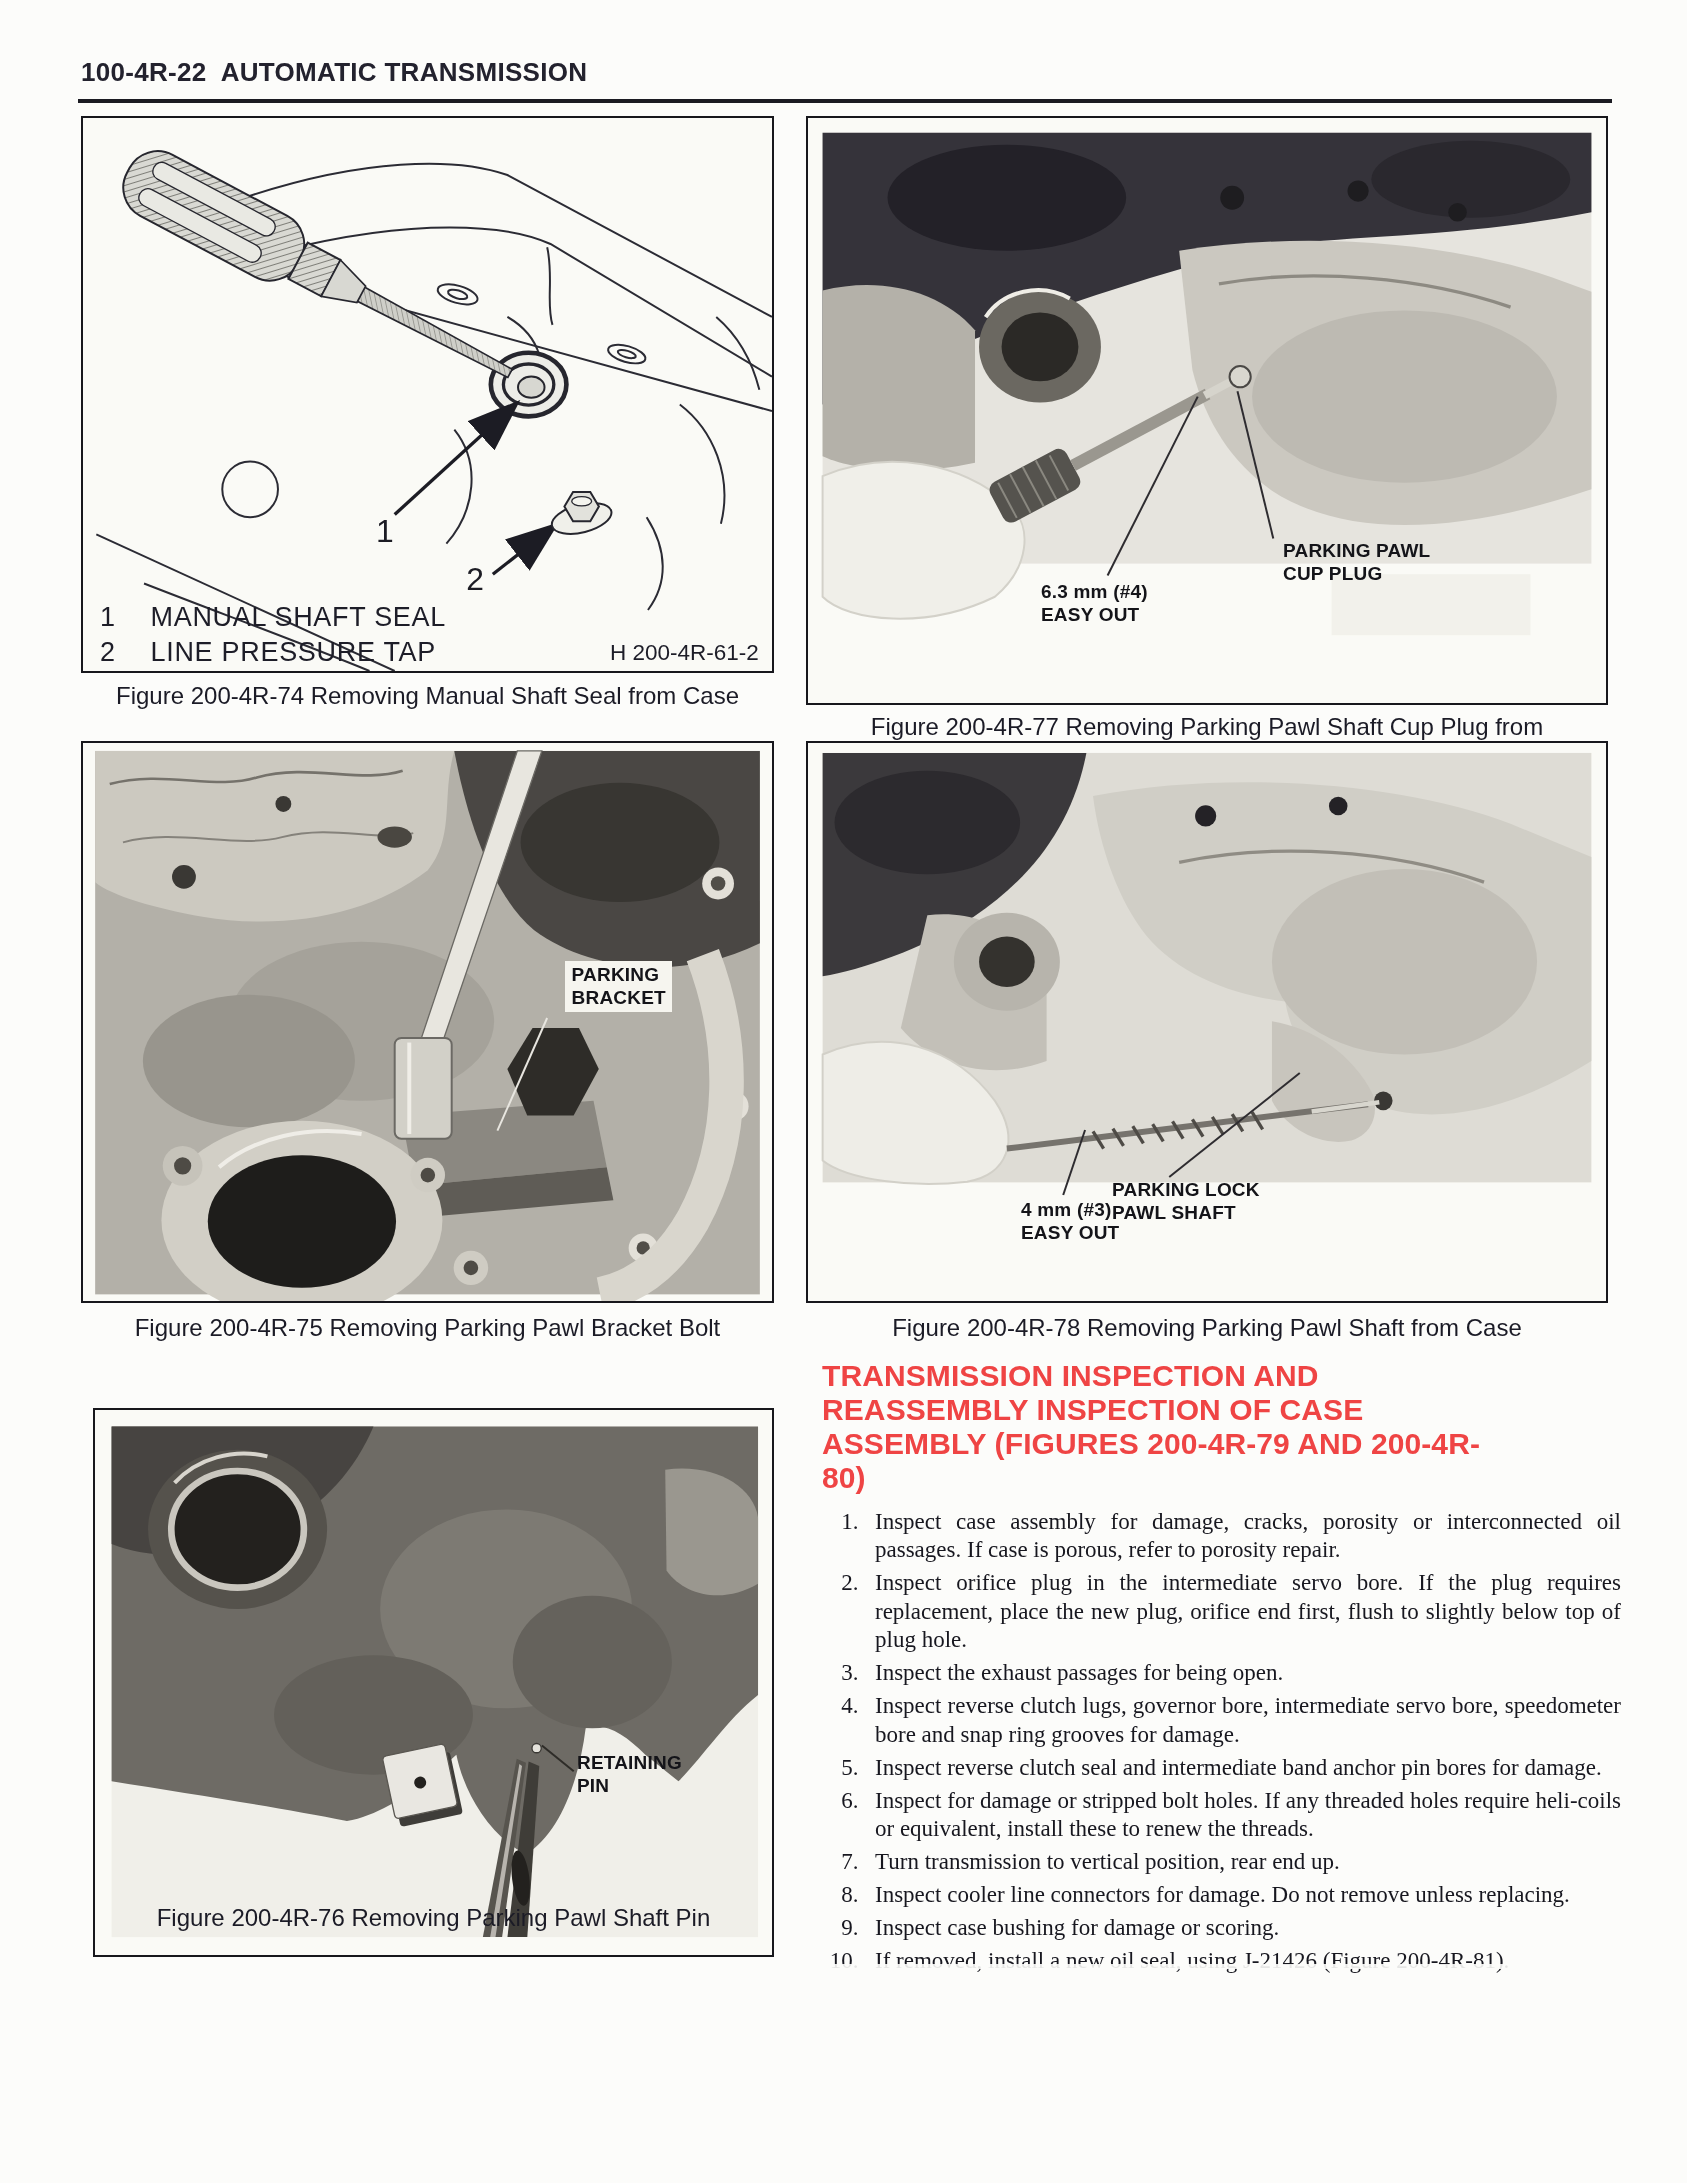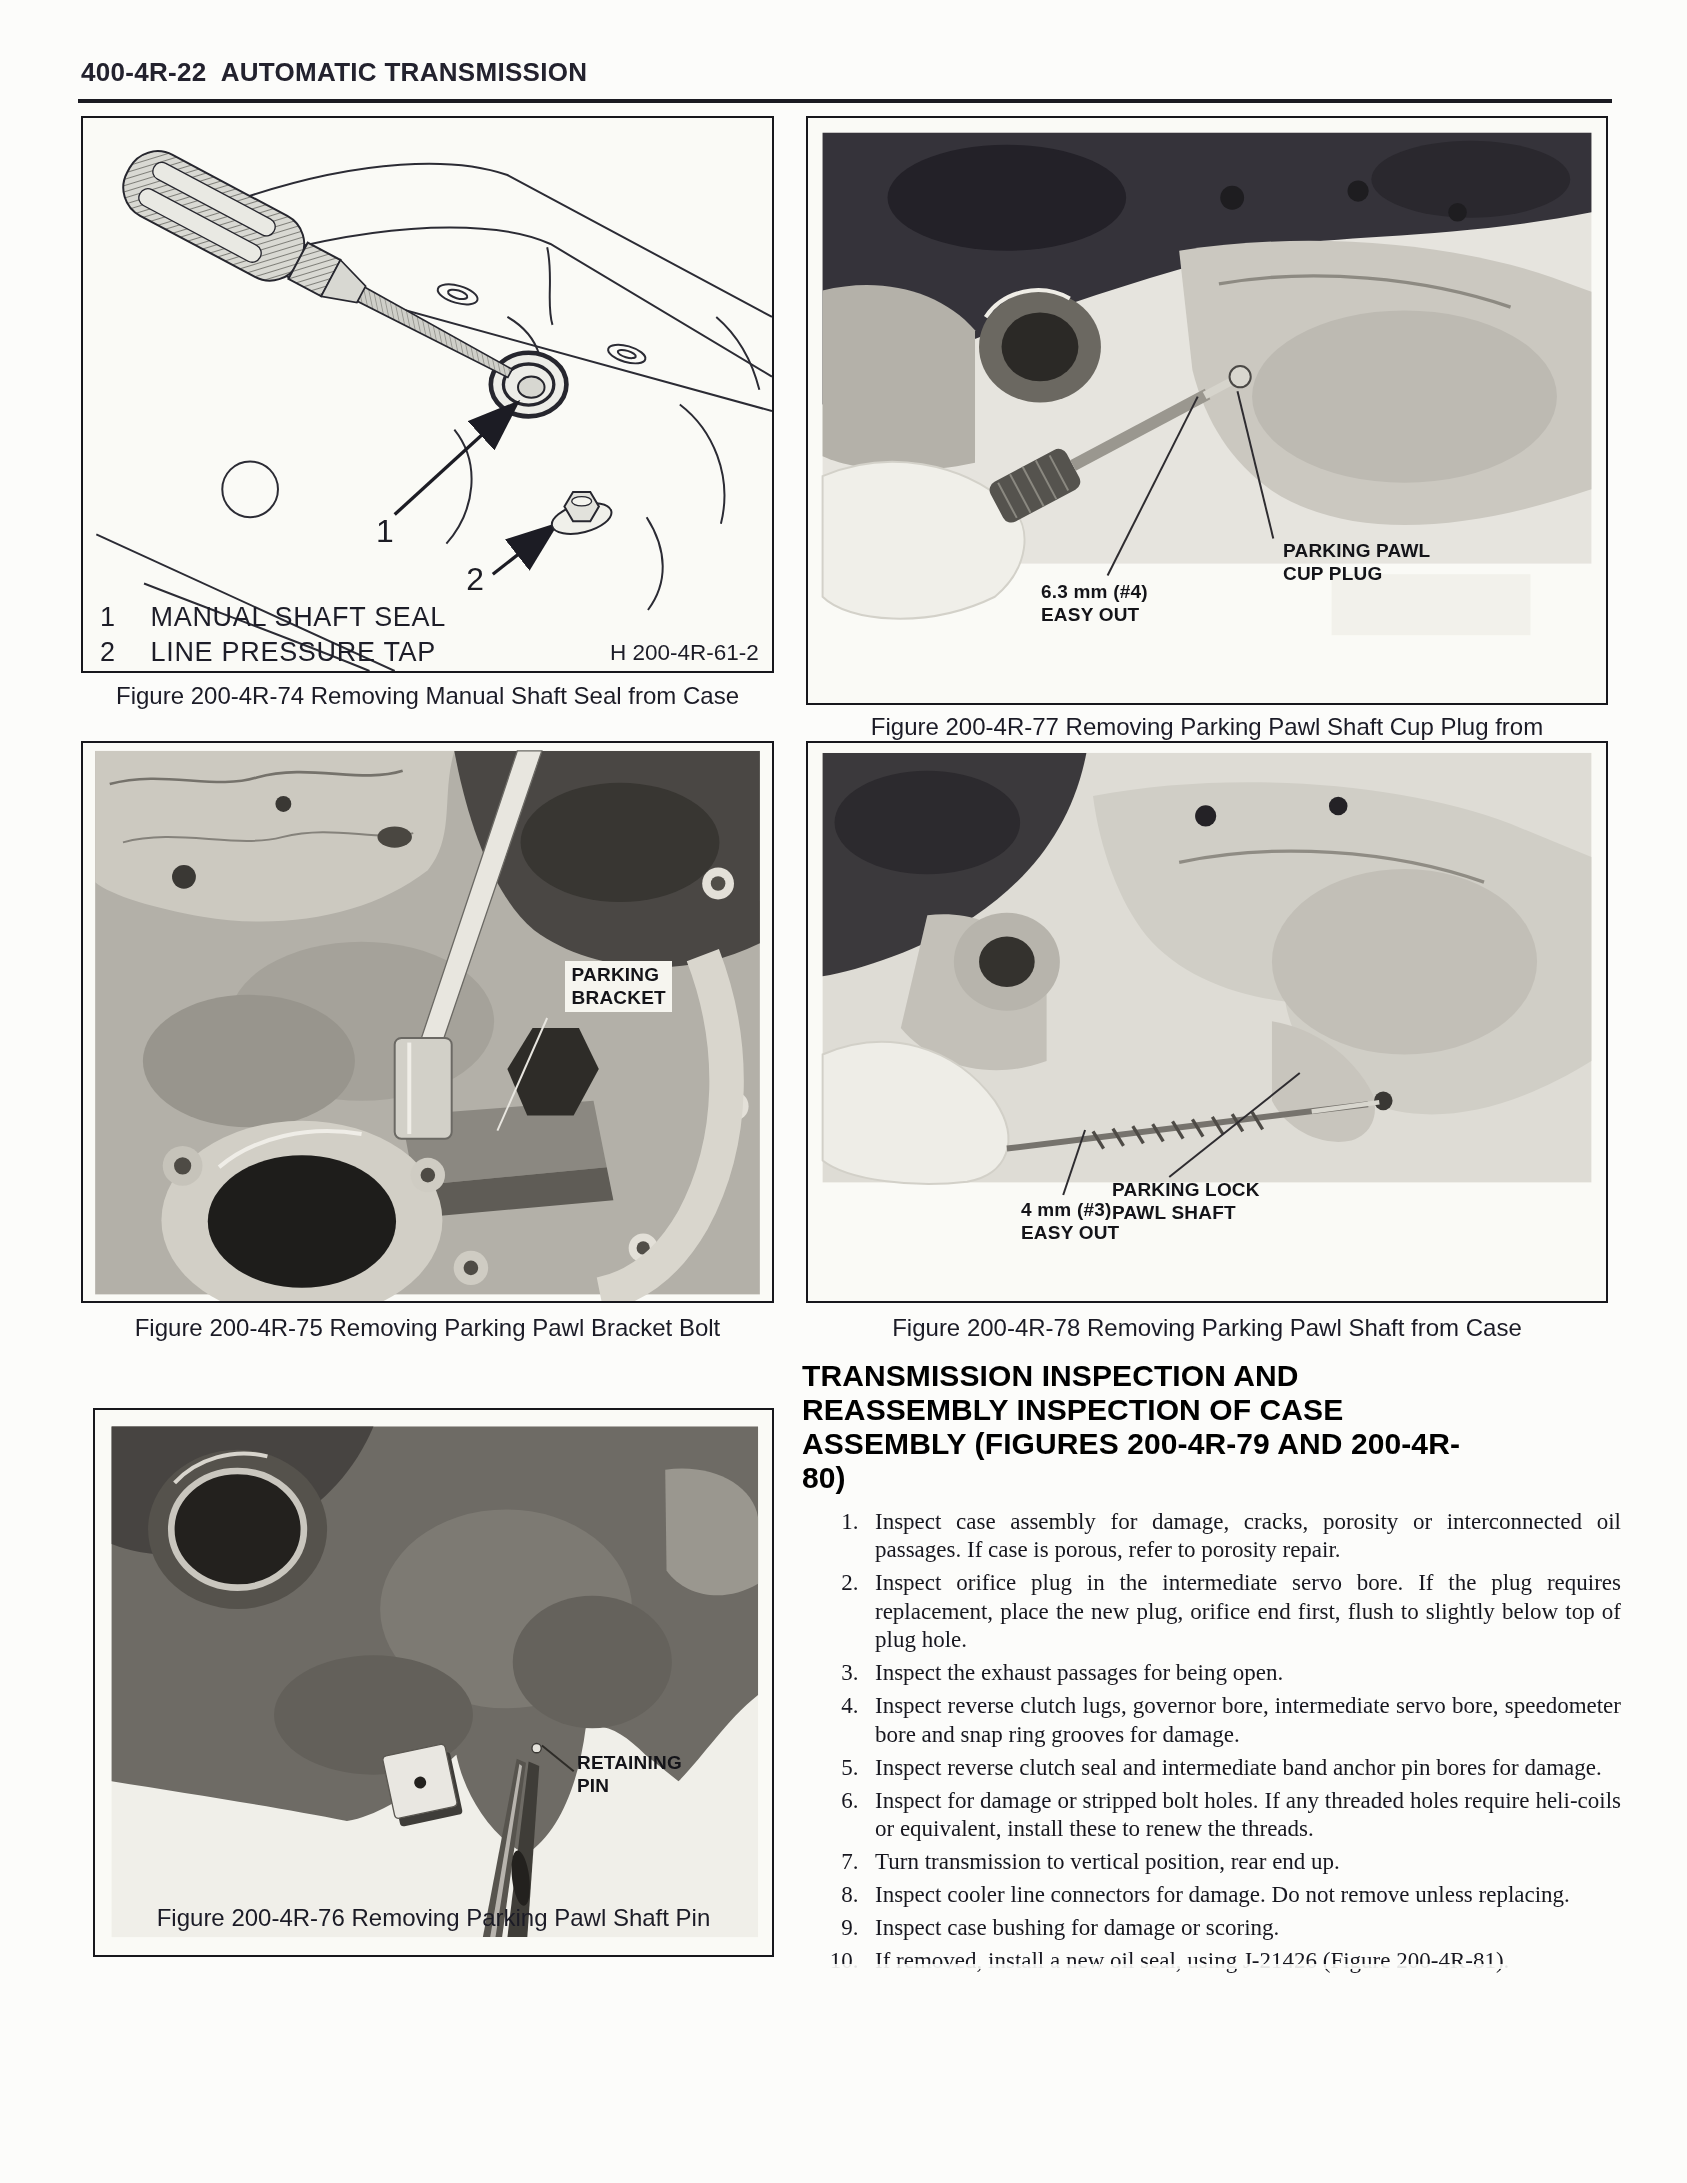--- a/index.html
+++ b/index.html
@@ -14,36 +14,36 @@
            text-align:center;}
   .caption .inner{max-width:675px;margin:0 auto;}
   .photo-label{position:absolute;font:700 19px/23px "Liberation Sans",sans-serif;color:#141419;
                white-space:pre-line;letter-spacing:0.2px;}
   .boxed-label{background:#f6f5ef;padding:2px 6.6px 3.3px 6.6px;}
   .legend74{position:absolute;left:17px;top:482px;}
   .legend-row{display:flex;font:400 27px/35px "Liberation Sans",sans-serif;color:#1d1d28;letter-spacing:0.7px;}
   .legend-num{flex:0 0 24px;}
   .legend-gap{flex:0 0 26.5px;}
   .ref-code{position:absolute;right:13.2px;bottom:5.3px;font:400 22.5px "Liberation Sans",sans-serif;color:#1d1d28;}
-  .sec-heading{position:absolute;left:802px;top:1359px;width:804px;
-               font:700 30px/34px "Liberation Sans",sans-serif;color:#000000;letter-spacing:0.1px;}
+  .sec-heading{position:absolute;left:822px;top:1359px;width:804px;
+               font:700 30px/34px "Liberation Sans",sans-serif;color:#ef4444;letter-spacing:0.1px;}
   .steps{position:absolute;left:822px;top:1508px;width:799px;
          font:400 23px/28.4px "Liberation Serif",serif;color:#17171f;}
   .step{display:flex;margin-bottom:4.6px;}
   .step-num{flex:0 0 53px;text-align:right;padding-right:16.5px;box-sizing:border-box;}
   .step-text{flex:1;text-align:justify;}
   .defect-stripe{position:absolute;left:819px;top:1964px;width:804px;height:5.3px;
                  background:rgba(252,252,250,.9);}
 </style>
 </head>
 <body>
 
 <div class="page">
 
-  <div class="hdr">400-4R-22  AUTOMATIC TRANSMISSION</div>
+  <div class="hdr">100-4R-22  AUTOMATIC TRANSMISSION</div>
   <div class="hdr-rule"></div>
 
   <div class="fig-frame" style="left:81px;top:116px;width:693px;height:557px;">
     <svg viewBox="0 0 1039 834">
       <defs>
         <marker id="arw" markerWidth="16" markerHeight="12" refX="14" refY="6" orient="auto">
           <path d="M0,0 L16,6 L0,12 z" fill="#1c1c24"></path>
         </marker>
         <pattern id="hatchA" width="9" height="9" patternTransform="rotate(45)" patternUnits="userSpaceOnUse">
           <rect width="9" height="9" fill="#d9d9d3"></rect>

